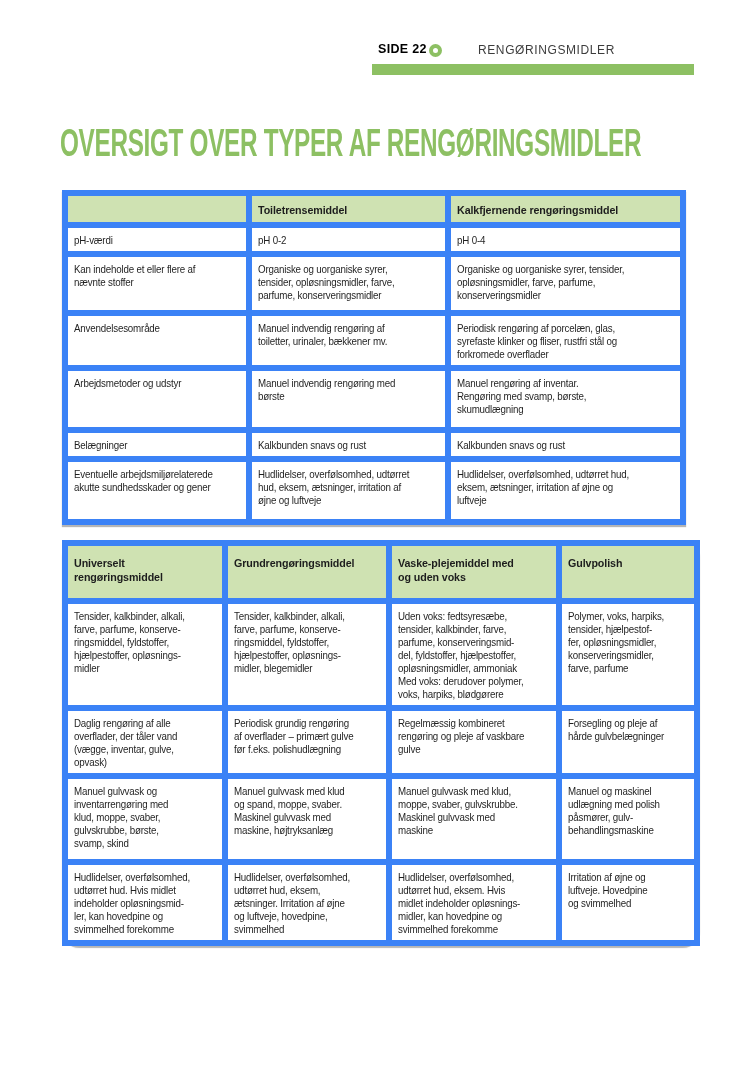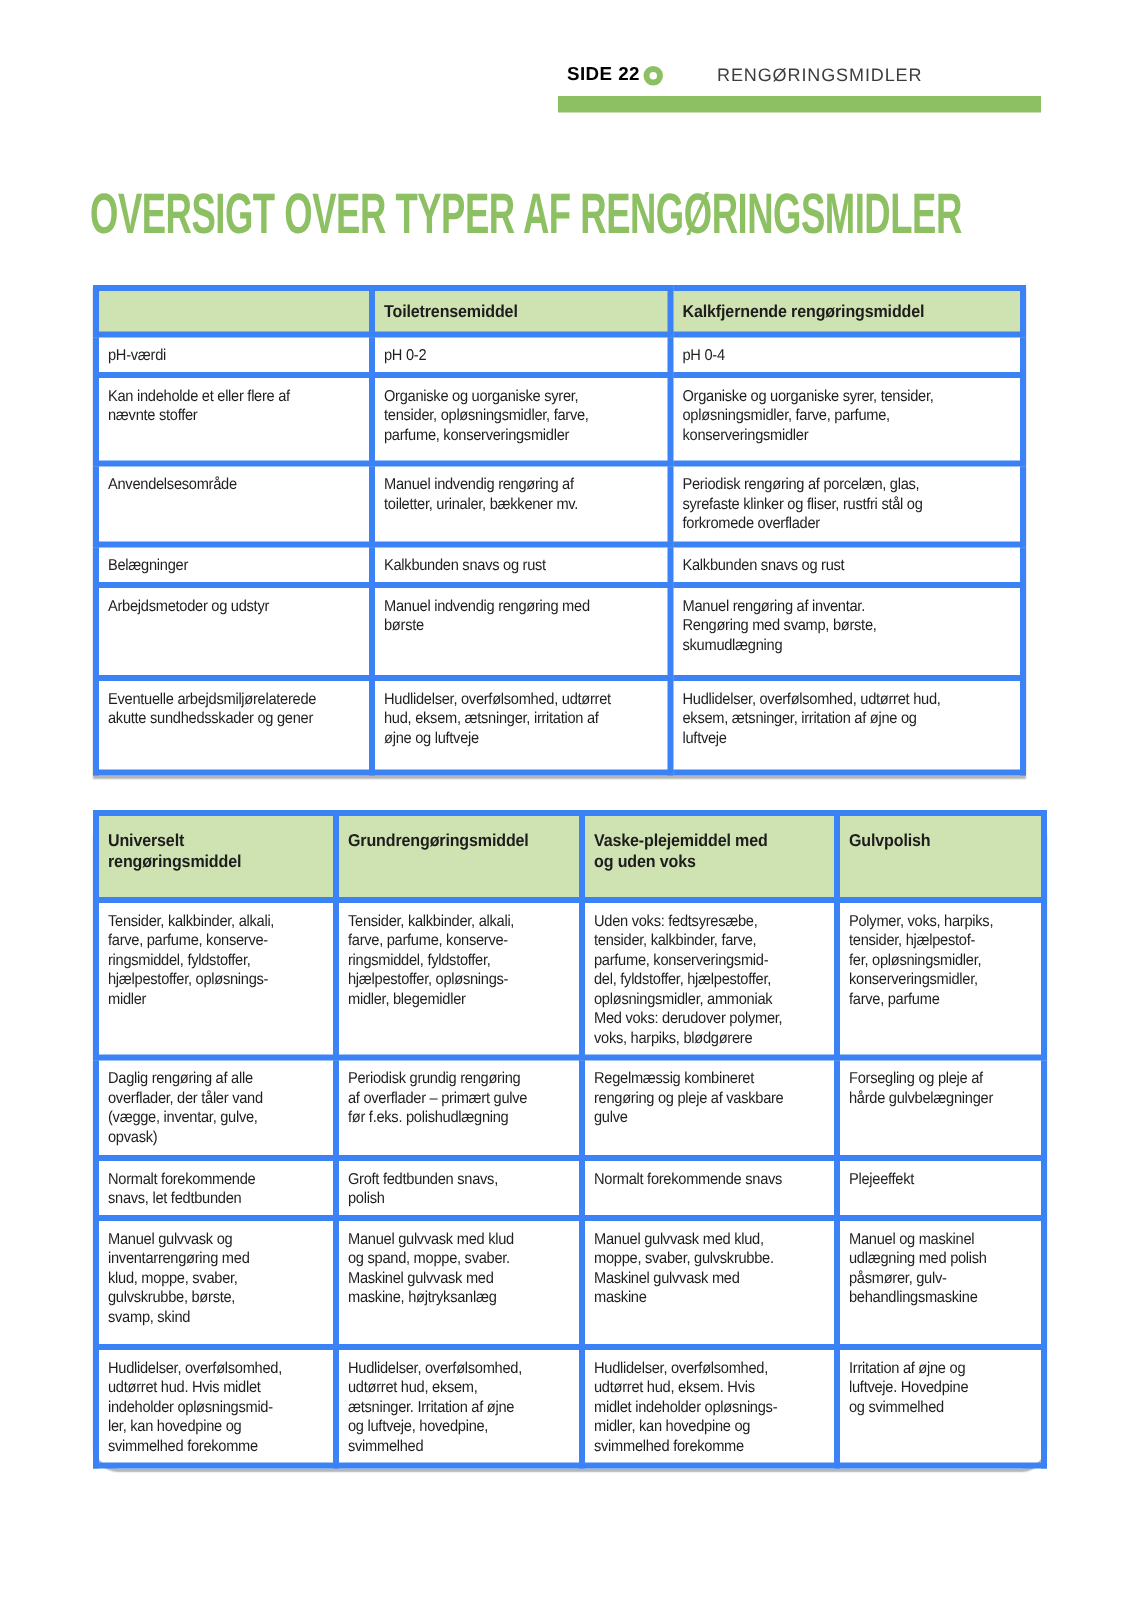--- a/index.html
+++ b/index.html
@@ -18,21 +18,21 @@
   
   .page-title { position:absolute; left:60px; top:124px; color:#8dc063; }
   .title-cx   { display:inline-block; font-size:38px; line-height:38px; font-weight:700;
                 letter-spacing:-.5px; white-space:nowrap; transform:scaleX(.64); transform-origin:0 0; }
 
   
   table { position:absolute; border-collapse:collapse; table-layout:fixed; background:#fff;
           box-shadow:0 2px 1px rgba(90,90,90,.45); }
   .t1 { left:62px; top:190px; width:618px; }
   .t2 { left:62px; top:540px; width:632px;border-radius:17px; }
-  th,td { border:4px solid #3b82f6; vertical-align:top; text-align:left; }
+  th,td { border:6px solid #3b82f6; vertical-align:top; text-align:left; }
   th { background:#cfe2b2; font-weight:700; font-size:11.5px; color:#1d1d1d; padding:8px 6px 4px; }
   .t2 th { padding-top:11px; }
   td { font-size:10.5px; font-weight:400; color:#1f1f1f; padding:6px 6px 4px; }
 
   
   .cx { display:block; width:107.5%; transform:scaleX(.93); transform-origin:0 0;
         white-space:pre-line; letter-spacing:-.2px; line-height:13px; }
   th .cx { line-height:13.5px; letter-spacing:-.1px; }
 </style>
 </head>
@@ -101,43 +101,43 @@
       <td>
             <span class="cx">Manuel indvendig rengøring af
 toiletter, urinaler, bækkener mv.</span>
           </td>
       <td>
             <span class="cx">Periodisk rengøring af porcelæn, glas,
 syrefaste klinker og fliser, rustfri stål og
 forkromede overflader</span>
           </td>
     </tr>
-    <tr style="height:27px">
-      <td>
-            <span class="cx">Belægninger</span>
-          </td>
-      <td>
-            <span class="cx">Kalkbunden snavs og rust</span>
-          </td>
-      <td>
-            <span class="cx">Kalkbunden snavs og rust</span>
-          </td>
-    </tr>
     <tr style="height:62px">
       <td>
             <span class="cx">Arbejdsmetoder og udstyr</span>
           </td>
       <td>
             <span class="cx">Manuel indvendig rengøring med
 børste</span>
           </td>
       <td>
             <span class="cx">Manuel rengøring af inventar.
 Rengøring med svamp, børste,
 skumudlægning</span>
+          </td>
+    </tr>
+    <tr style="height:27px">
+      <td>
+            <span class="cx">Belægninger</span>
+          </td>
+      <td>
+            <span class="cx">Kalkbunden snavs og rust</span>
+          </td>
+      <td>
+            <span class="cx">Kalkbunden snavs og rust</span>
           </td>
     </tr>
     <tr style="height:63px">
       <td>
             <span class="cx">Eventuelle arbejdsmiljørelaterede
 akutte sundhedsskader og gener</span>
           </td>
       <td>
             <span class="cx">Hudlidelser, overfølsomhed, udtørret
 hud, eksem, ætsninger, irritation af
@@ -223,36 +223,20 @@
       <td>
             <span class="cx">Regelmæssig kombineret
 rengøring og pleje af vaskbare
 gulve</span>
           </td>
       <td>
             <span class="cx">Forsegling og pleje af
 hårde gulvbelægninger</span>
           </td>
     </tr>
-    <tr style="height:40px">
-      <td>
-            <span class="cx">Normalt forekommende
-snavs, let fedtbunden</span>
-          </td>
-      <td>
-            <span class="cx">Groft fedtbunden snavs,
-polish</span>
-          </td>
-      <td>
-            <span class="cx">Normalt forekommende snavs</span>
-          </td>
-      <td>
-            <span class="cx">Plejeeffekt</span>
-          </td>
-    </tr>
     <tr style="height:86px">
       <td>
             <span class="cx">Manuel gulvvask og
 inventarrengøring med
 klud, moppe, svaber,
 gulvskrubbe, børste,
 svamp, skind</span>
           </td>
       <td>
             <span class="cx">Manuel gulvvask med klud

